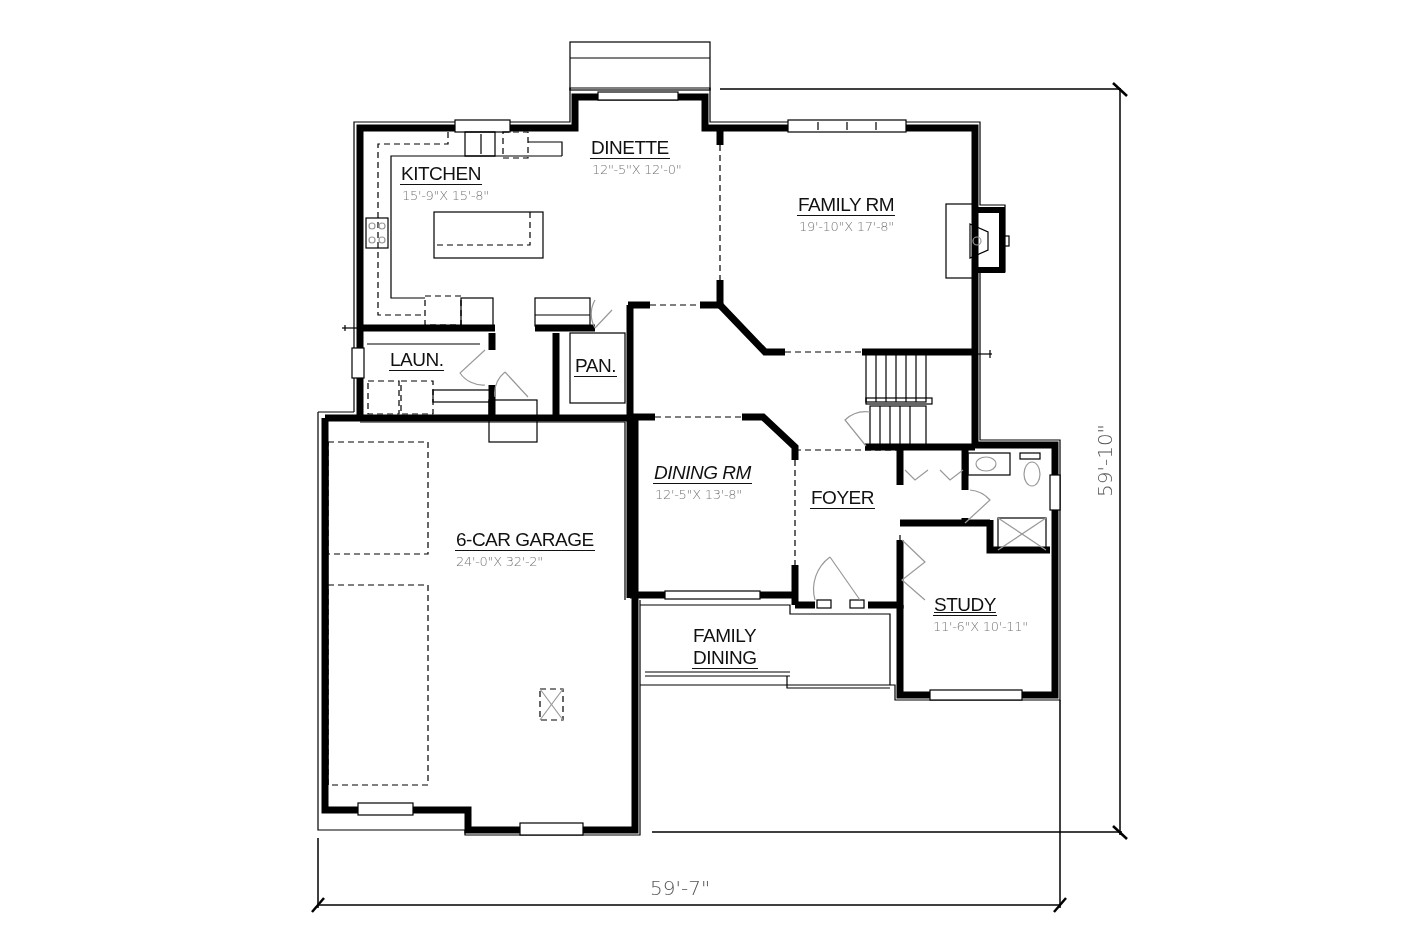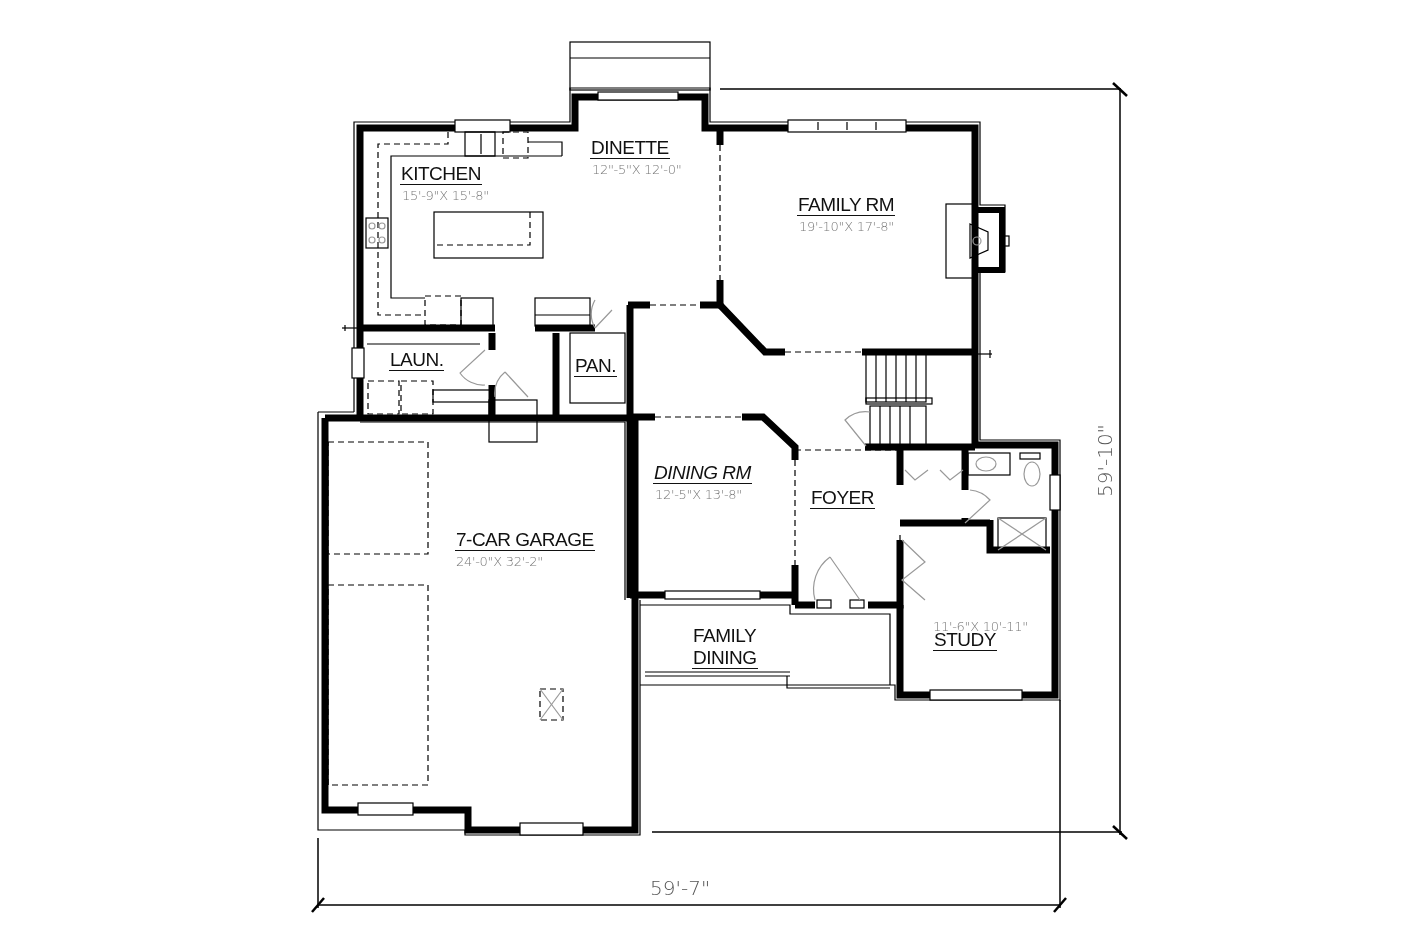--- a/index.html
+++ b/index.html
@@ -216,23 +216,23 @@
 
 <div class="room-label" style="left:379px;top:350px;margin-left:10px;">LAUN.</div>
 
 <div class="room-label" style="left:574px;top:356px;text-align:center;">PAN.</div>
 
 <div class="room-label" style="left:653px;top:463px;font-style:italic;">DINING RM</div>
 <div class="room-dim" style="left:655px;top:487px;">12'-5"X 13'-8"</div>
 
 <div class="room-label" style="left:810px;top:488px;">FOYER</div>
 
-<div class="room-label" style="left:455px;top:530px;">7-CAR GARAGE</div>
+<div class="room-label" style="left:455px;top:530px;">6-CAR GARAGE</div>
 <div class="room-dim" style="left:456px;top:554px;">24'-0"X 32'-2"</div>
 
 <div class="room-label" style="left:692px;top:626px;border-bottom:none;">FAMILY</div>
 <div class="room-label" style="left:692px;top:648px;">DINING</div>
 
-<div class="room-label" style="left:933px;top:630px;">STUDY</div>
+<div class="room-label" style="left:933px;top:595px;text-decoration:underline;">STUDY</div>
 <div class="room-dim" style="left:933px;top:619px;">11'-6"X 10'-11"</div>
 
 <div class="dim-text" style="left:650px;top:876px;">59'-7"</div>
 <div class="dim-text vertical" style="left:1070px;top:450px;width:70px;text-align:center;">59'-10"</div>
 
 </body></html>

